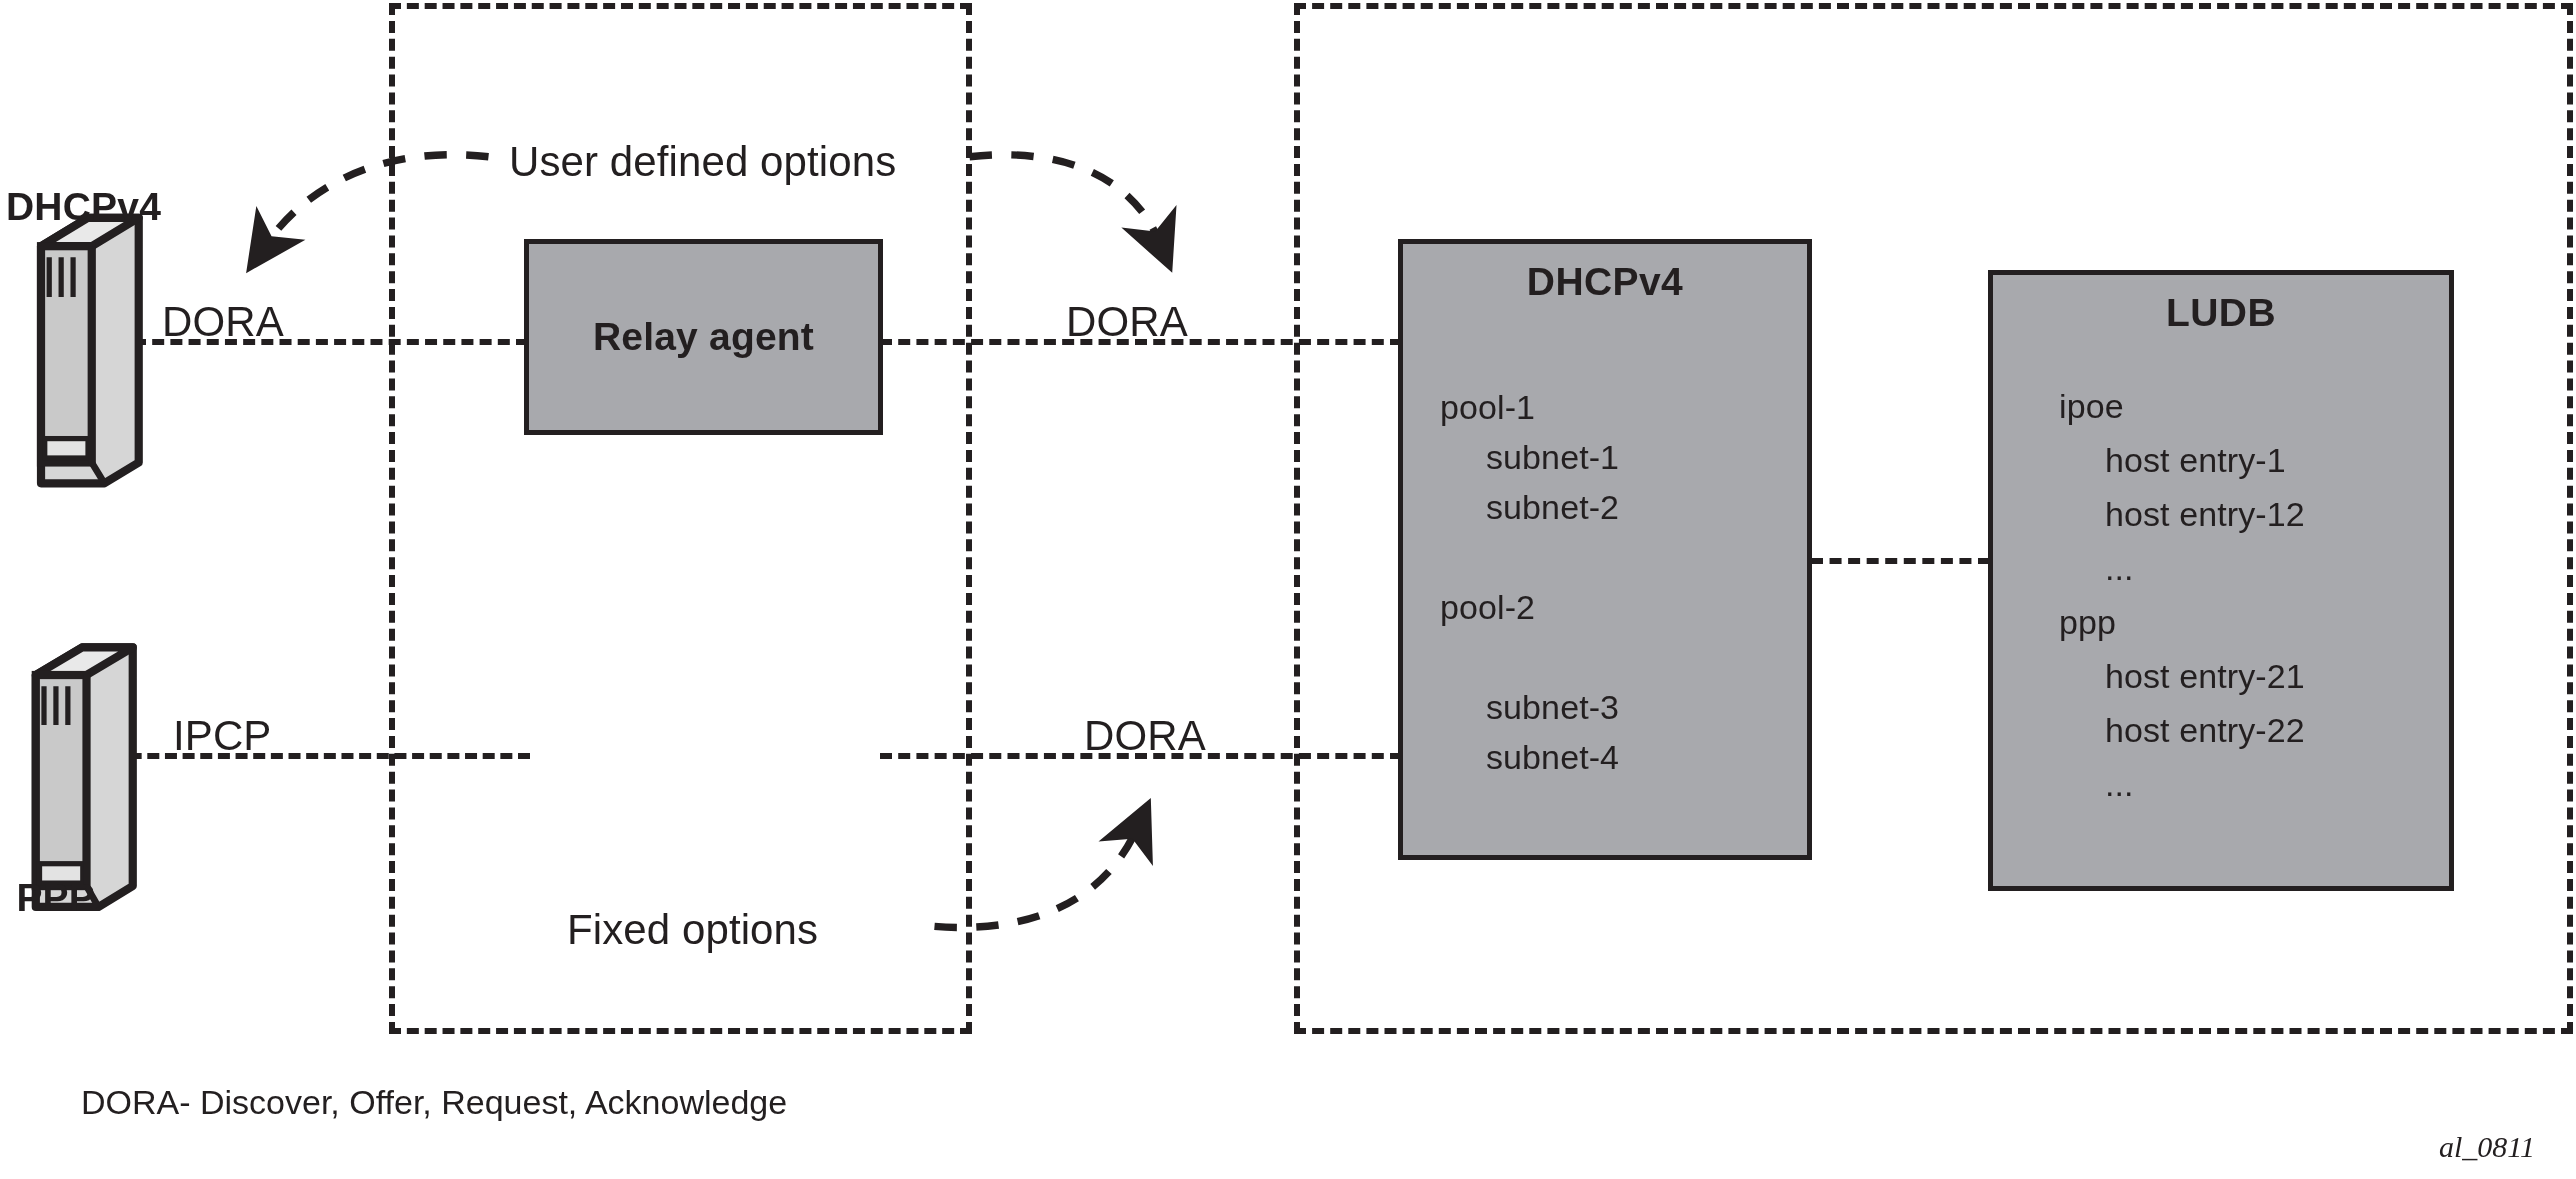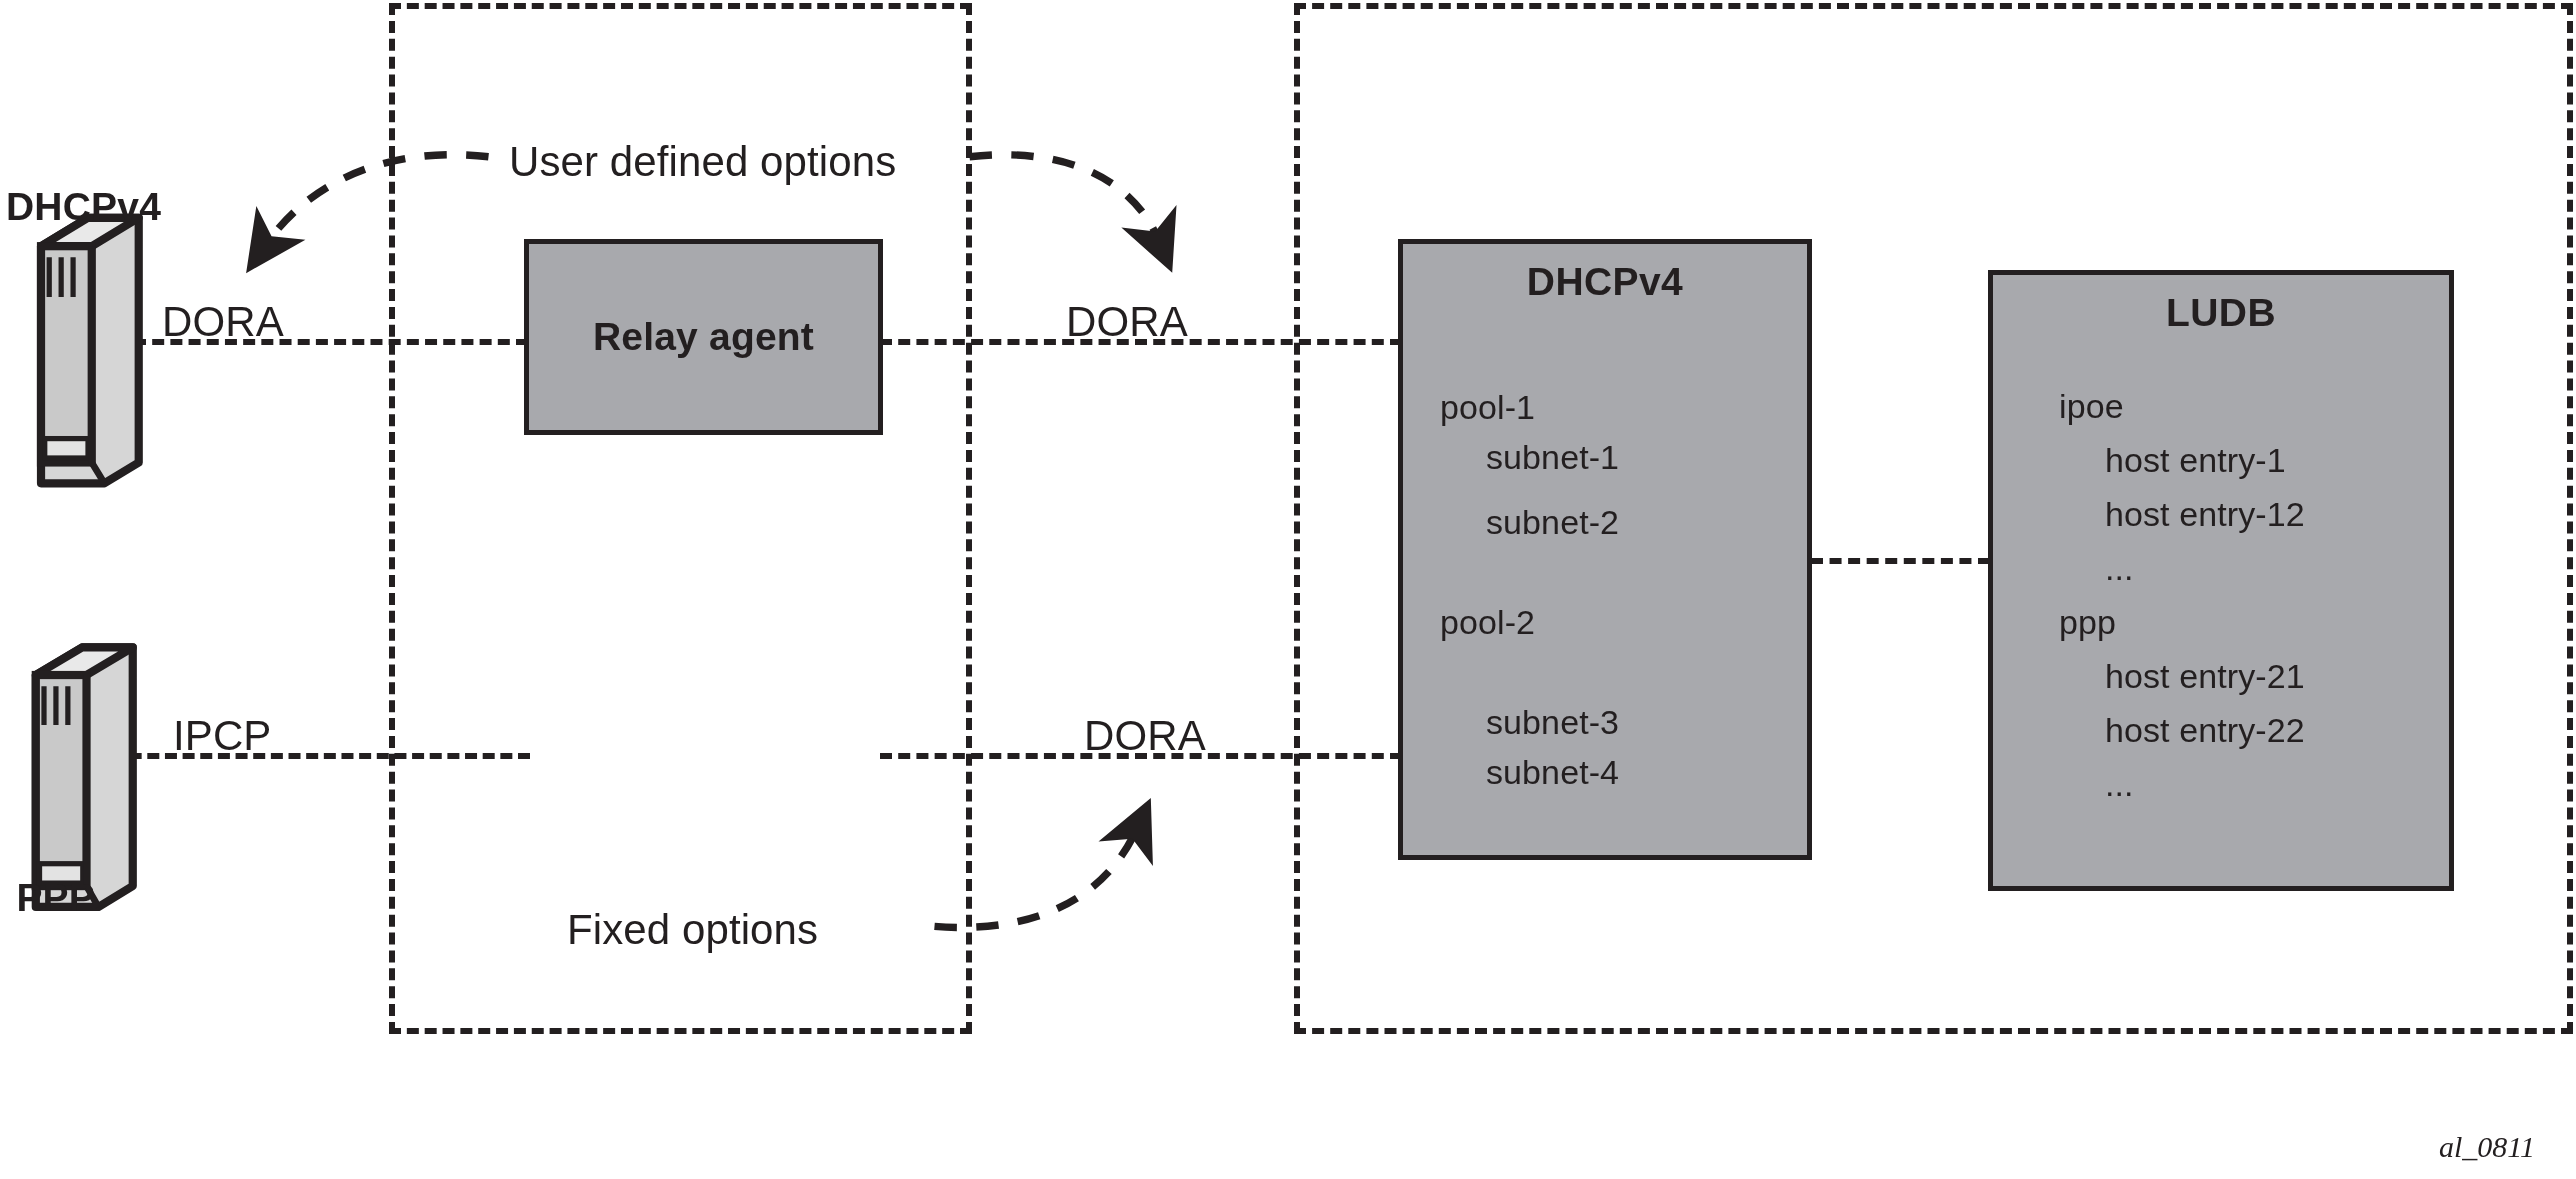--- a/index.html
+++ b/index.html
@@ -183,21 +183,21 @@
   </div>
 
 
   <div class="gray-box" style="left:1398px; top:239px; width:414px; height:621px;">
     <div class="gray-box-title" style="padding-top:16.4px;">
       <div>DHCPv4</div>
     </div>
     <div class="entry-list" id="server-entries" style="top:138px; padding-left:37px;">
         <div class="entry-line" style="height: 50px; line-height: 50px; padding-left: 0px;">pool-1</div>
         <div class="entry-line" style="height: 50px; line-height: 50px; padding-left: 46px;">subnet-1</div>
-        <div class="entry-line" style="height: 50px; line-height: 50px; padding-left: 46px; margin-top: 15px;">subnet-2</div>
+        <div class="entry-line" style="height: 50px; line-height: 50px; padding-left: 46px;">subnet-2</div>
         <div class="entry-line" style="height: 50px; line-height: 50px; padding-left: 0px;">&nbsp;</div>
         <div class="entry-line" style="height: 50px; line-height: 50px; padding-left: 0px;">pool-2</div>
         <div class="entry-line" style="height: 50px; line-height: 50px; padding-left: 0px;">&nbsp;</div>
         <div class="entry-line" style="height: 50px; line-height: 50px; padding-left: 46px;">subnet-3</div>
         <div class="entry-line" style="height: 50px; line-height: 50px; padding-left: 46px;">subnet-4</div>
       </div>
   </div>
 
   <div class="gray-box" style="left:1988px; top:239px; width:466px; height:621px;margin-top:31px;">
     <div class="gray-box-title" style="padding-top:16.4px;">LUDB</div>
@@ -206,17 +206,18 @@
         <div class="entry-line" style="height: 54px; line-height: 54px; padding-left: 46px;">host entry-1</div>
         <div class="entry-line" style="height: 54px; line-height: 54px; padding-left: 46px;">host entry-12</div>
         <div class="entry-line" style="height: 54px; line-height: 54px; padding-left: 46px;">...</div>
         <div class="entry-line" style="height: 54px; line-height: 54px; padding-left: 0px;">ppp</div>
         <div class="entry-line" style="height: 54px; line-height: 54px; padding-left: 46px;">host entry-21</div>
         <div class="entry-line" style="height: 54px; line-height: 54px; padding-left: 46px;">host entry-22</div>
         <div class="entry-line" style="height: 54px; line-height: 54px; padding-left: 46px;">...</div>
       </div>
   </div>
 
+  <div class="caption" style="left:81px; top:1083px;">DORA- Discover, Offer, Request, Acknowledge</div>
 
   <div class="figure-id" style="left:2439px; top:1130px;">al_0811</div>
 
 </div>
 
 
 </body></html>

